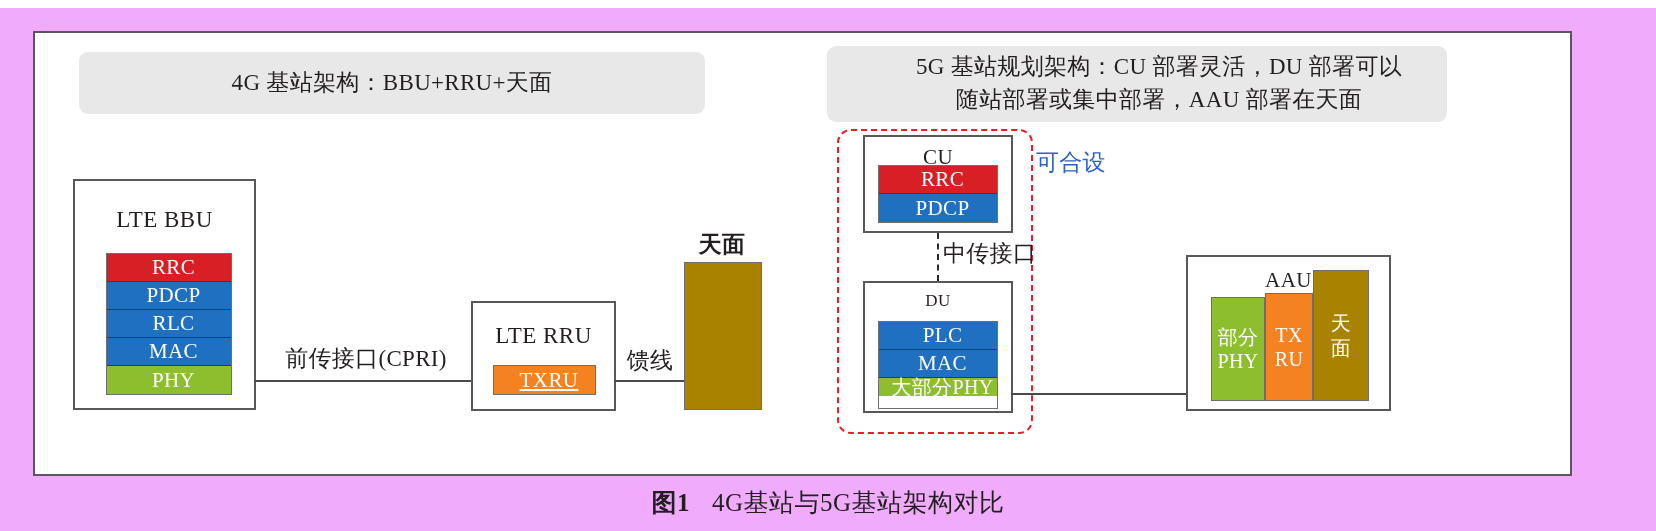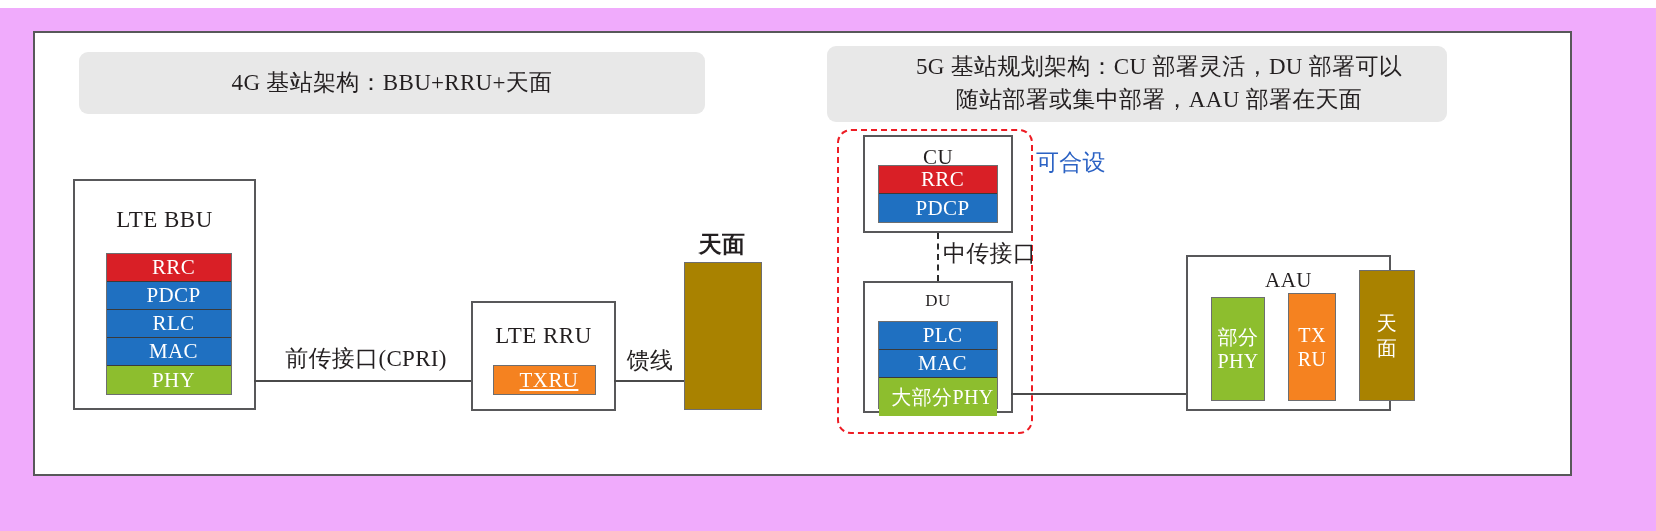--- a/index.html
+++ b/index.html
@@ -230,31 +230,34 @@
   <div class="label" style="left:943px; top:231px;">中传接口</div>
 
   <div class="label" style="left:1036px; top:140px; color:#2b62c4;">可合设</div>
 
   <div class="unit-box" style="left:863px; top:273px; width:150px; height:132px;">
     <div class="unit-title" style="top:8px; font-size:17px;">DU</div>
   </div>
   <div class="layer-stack" style="left:878px; top:313px; width:120px; height:88px;">
     <div class="layer" style="height:28px; background:#1f70c1;">PLC</div>
     <div class="layer" style="height:28px; background:#1f70c1;">MAC</div>
-    <div class="layer" style="height:38px; background:#8dbe2e; font-size:20px;">大部分PHY</div>
+    <div class="layer" style="height:18px; background:#8dbe2e; font-size:20px;">大部分PHY</div>
   </div>
 
   <div class="hline" style="left:1011px; top:385px; width:177px;"></div>
 
   <div class="unit-box" style="left:1186px; top:247px; width:205px; height:156px;">
     <div class="unit-title" style="top:11px; font-size:21px;">AAU</div>
   </div>
-  <div class="col-stack" style="left:1211px; top:262px; height:131px;gap:23px;">
+  <div class="col-stack" style="left:1211px; top:262px; height:131px;">
     <div class="col" style="width:54px; height:104px; background:#8dbe2e;">部分
 PHY</div>
     <div class="col" style="width:48px; height:108px; background:#f58220;">TX
 RU</div>
     <div class="col" style="width:56px; height:131px; background:#a98200;">天
 面</div>
   </div>
 
+  <div class="caption">
+    <span class="cap-num">图1</span><span class="cap-gap"></span><span>4G基站与5G基站架构对比</span>
+  </div>
 
 </div>
 
 </body></html>

